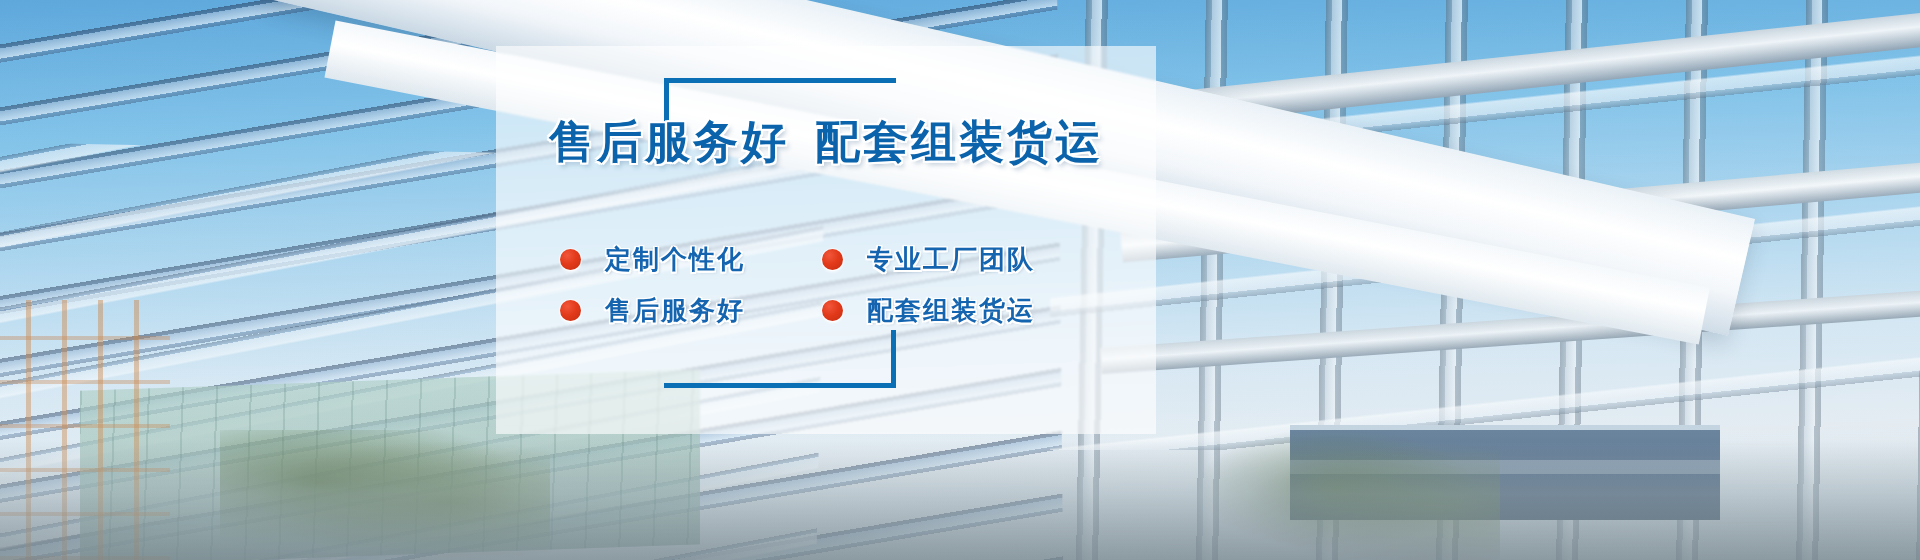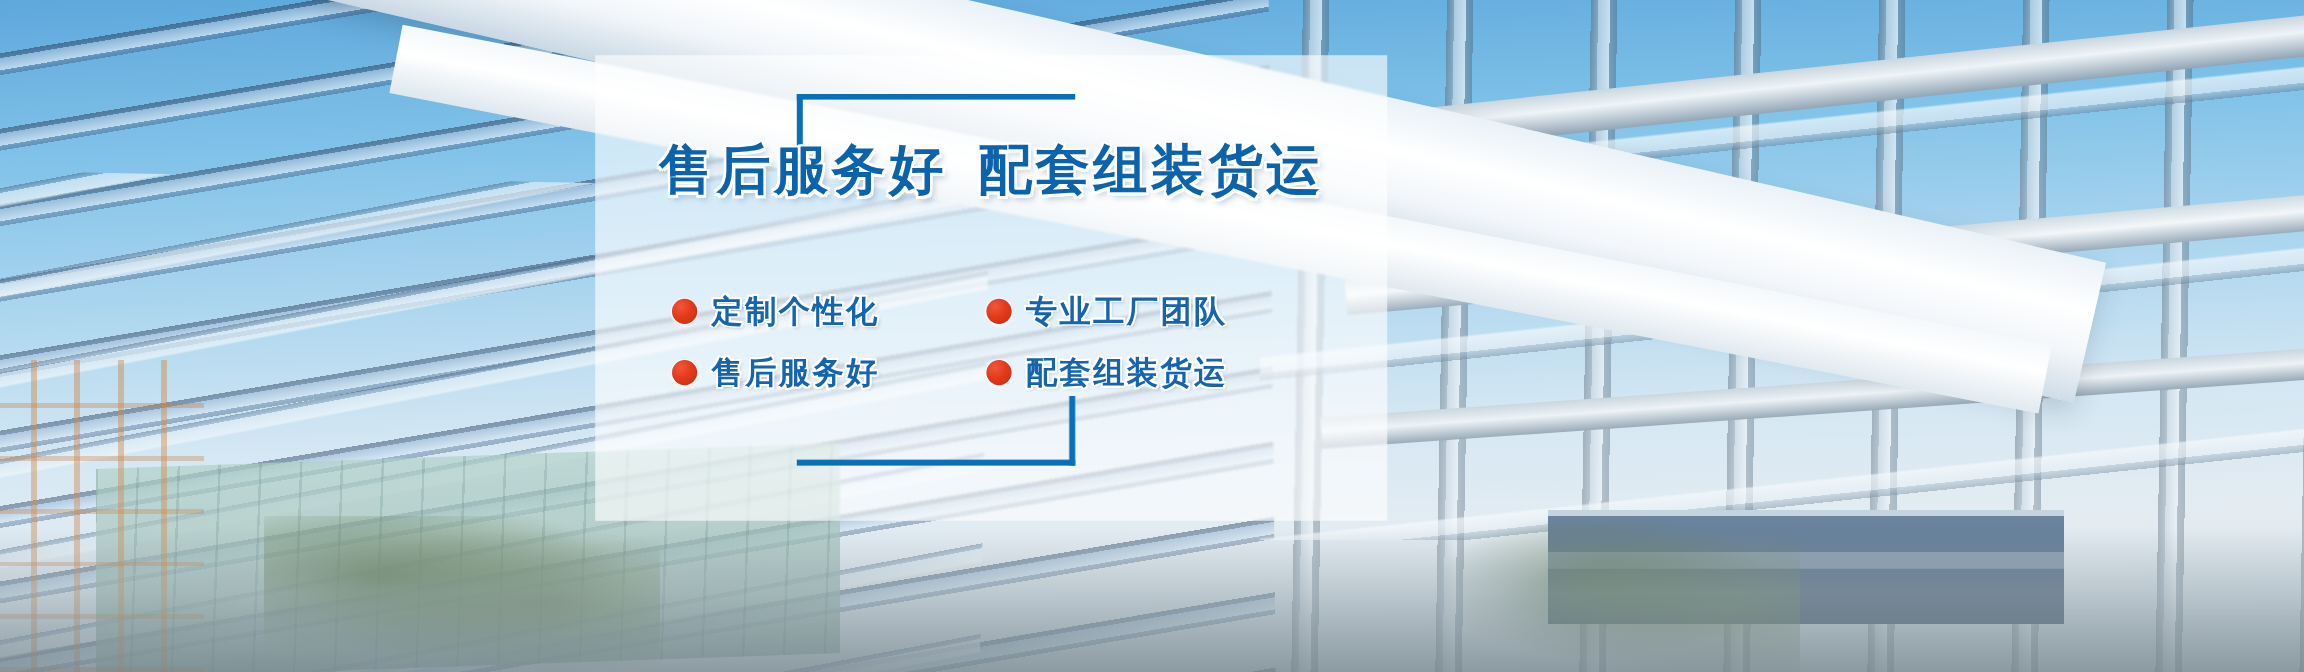--- a/index.html
+++ b/index.html
@@ -312,20 +312,21 @@
     font-family: "DejaVu Sans", "Liberation Sans", sans-serif;
     font-weight: 700;
     font-size: 26px;
     letter-spacing: 2px;
     color: #1464b0;
     text-shadow:
       1.5px 0 0 #fff, -1.5px 0 0 #fff, 0 1.5px 0 #fff, 0 -1.5px 0 #fff,
       1.5px 1.5px 0 #fff, -1.5px 1.5px 0 #fff, 1.5px -1.5px 0 #fff, -1.5px -1.5px 0 #fff,
       2px 2px 3px rgba(10,60,110,0.22);
     white-space: nowrap;
+    margin-left: 12px;
   }
 </style>
 </head>
 <body>
 
 <div id="banner">
 
   <div class="photo">
     <div class="roof-left"></div>
     <div class="roof-left2"></div>

